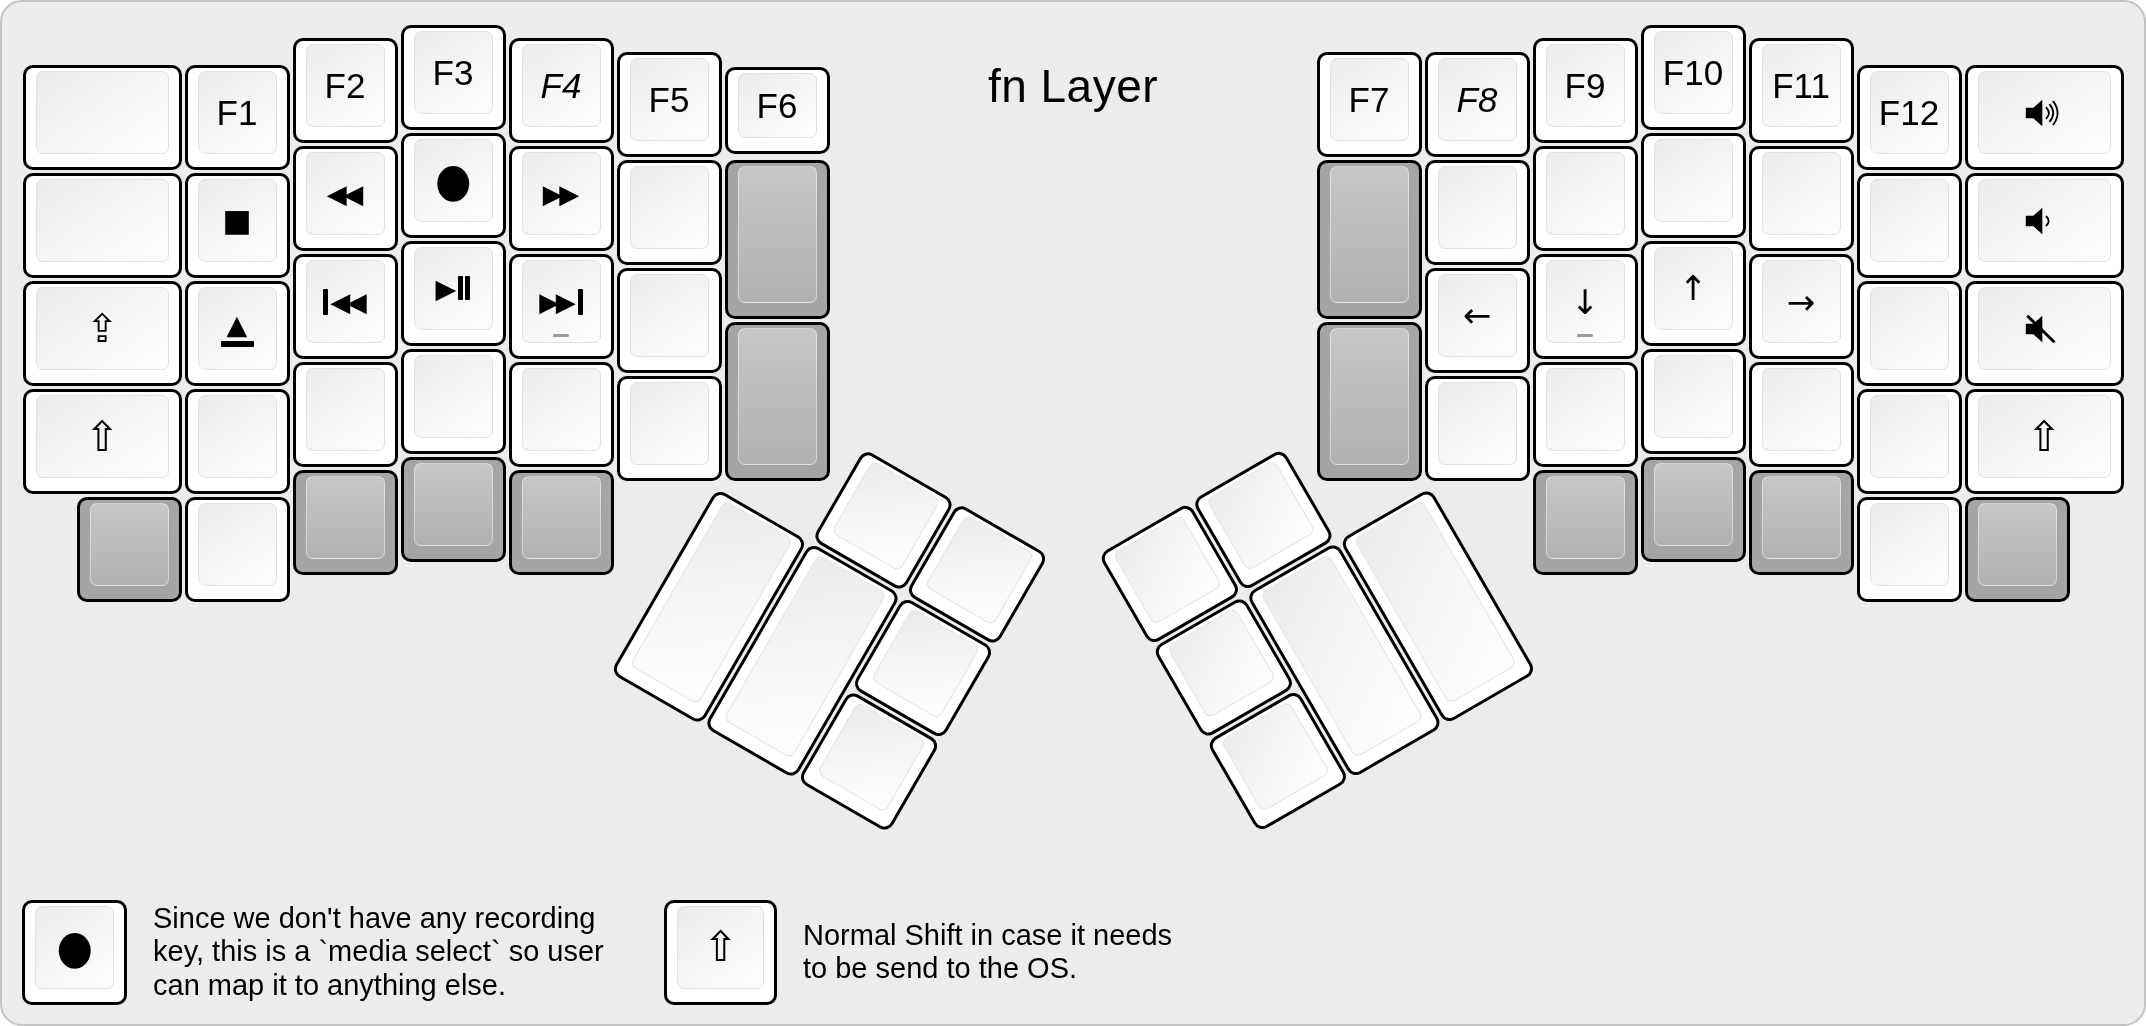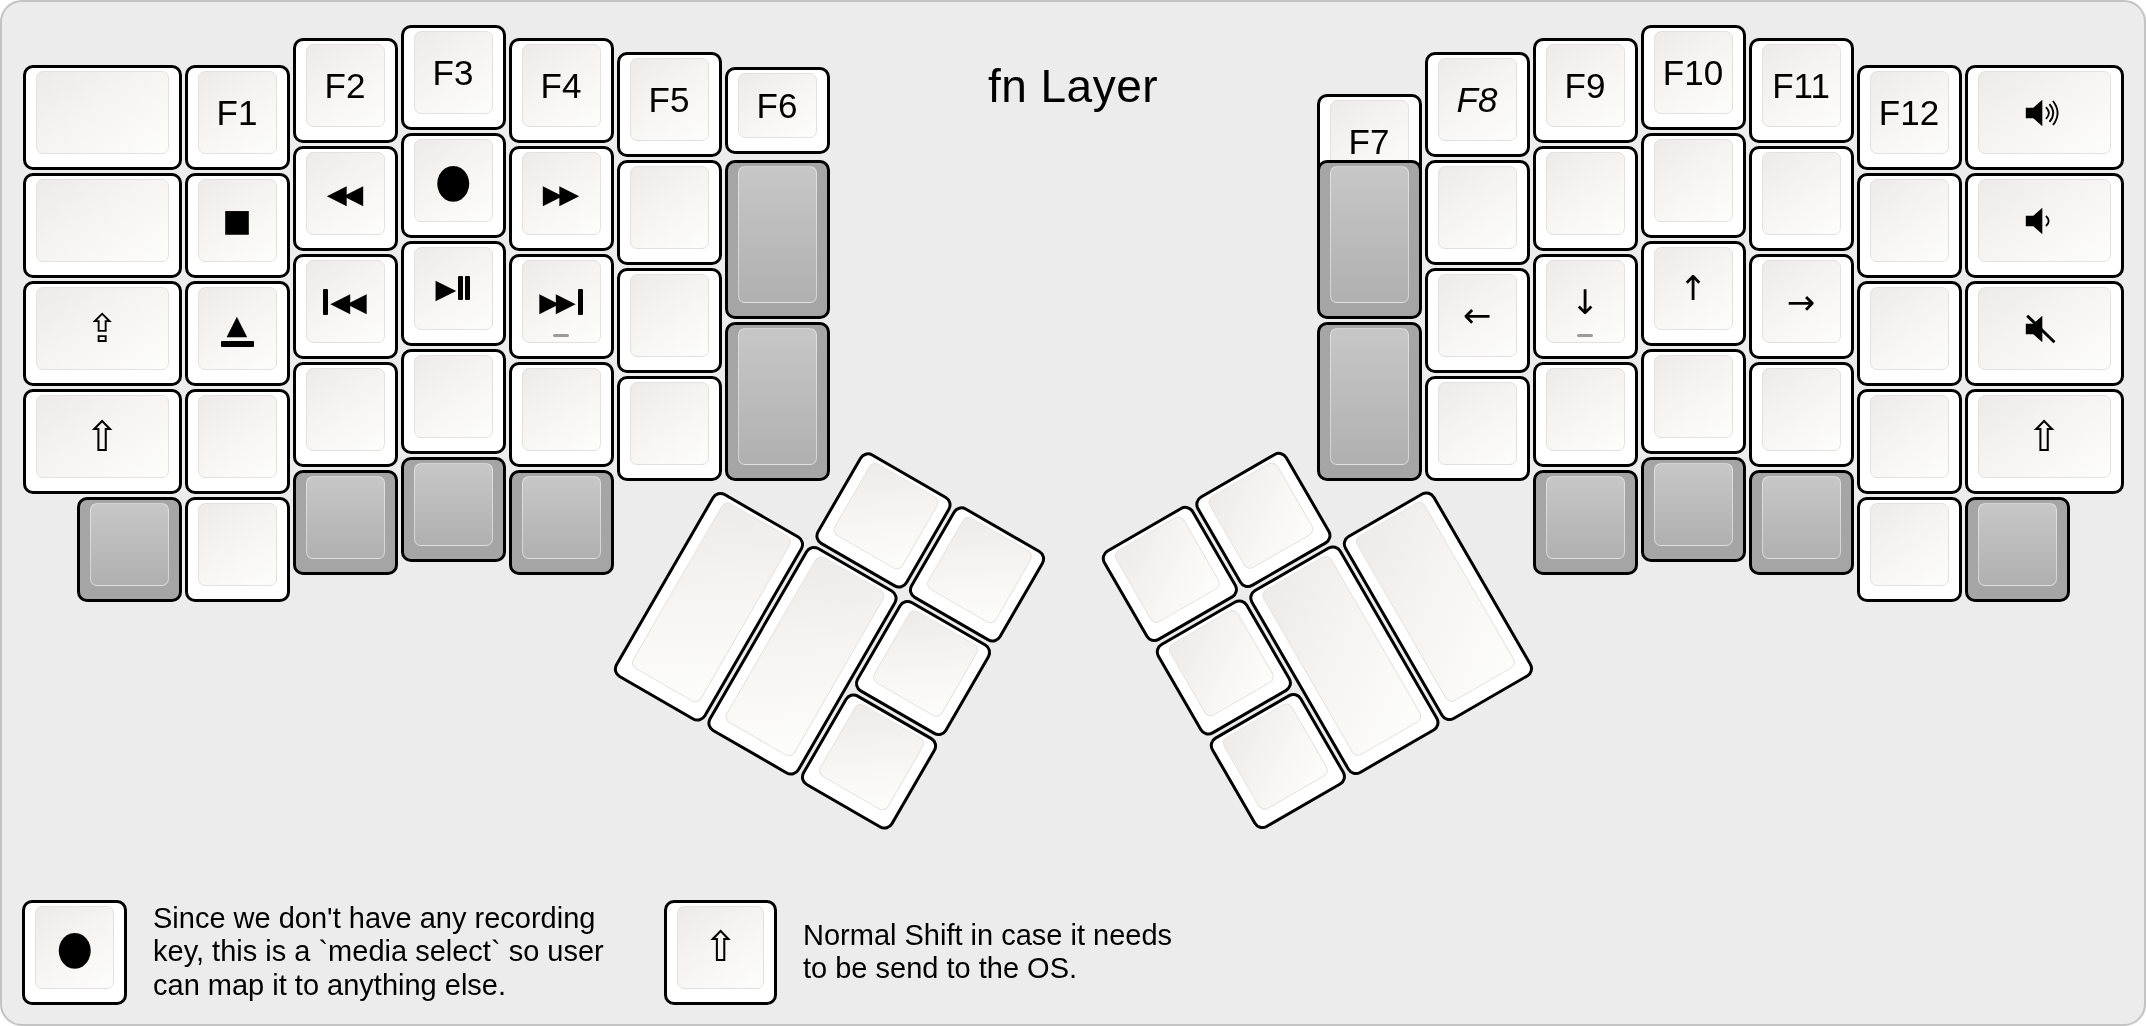--- a/index.html
+++ b/index.html
@@ -145,21 +145,21 @@
           <span class="combo">
             <span class="t" style="font-size:27px">▶</span>
             <i class="pbar"></i>
             <i class="pbar"></i>
           </span>
         </div>
       </div>
       <div class="key" style="left: 398.5px; top: 346.5px; width: 105px; height: 105px;">
         <div class="cap"></div>
       </div>
-      <div class="key" style="left: 506.5px; top: 36px; width: 105px; height: 105px;">
+      <div class="key" style="left: 506.5px; top: 36px; width: 105px; height: 105px; font-style: italic;">
         <div class="cap">
           <span class="f-label">F4</span>
         </div>
       </div>
       <div class="key" style="left: 506.5px; top: 144px; width: 105px; height: 105px;">
         <div class="cap">
           <span class="t track">▶▶</span>
         </div>
       </div>
       <div class="key" style="left: 506.5px; top: 252px; width: 105px; height: 105px;">
@@ -209,21 +209,21 @@
         <div class="cap"></div>
       </div>
       <div class="key gray" style="left: 398.5px; top: 454.5px; width: 105px; height: 105px;">
         <div class="cap"></div>
       </div>
       <div class="key gray" style="left: 506.5px; top: 468px; width: 105px; height: 105px;">
         <div class="cap"></div>
       </div>
     </div>
   <div id="board-right">
-      <div class="key" style="left: 1314.5px; top: 49.5px; width: 105px; height: 105px; margin-top: 42px;">
+      <div class="key" style="left: 1314.5px; top: 49.5px; width: 105px; height: 105px;">
         <div class="cap">
           <span class="f-label">F7</span>
         </div>
       </div>
       <div class="key gray" style="left: 1314.5px; top: 157.5px; width: 105px; height: 159px;">
         <div class="cap"></div>
       </div>
       <div class="key gray" style="left: 1314.5px; top: 319.5px; width: 105px; height: 159px;">
         <div class="cap"></div>
       </div>

